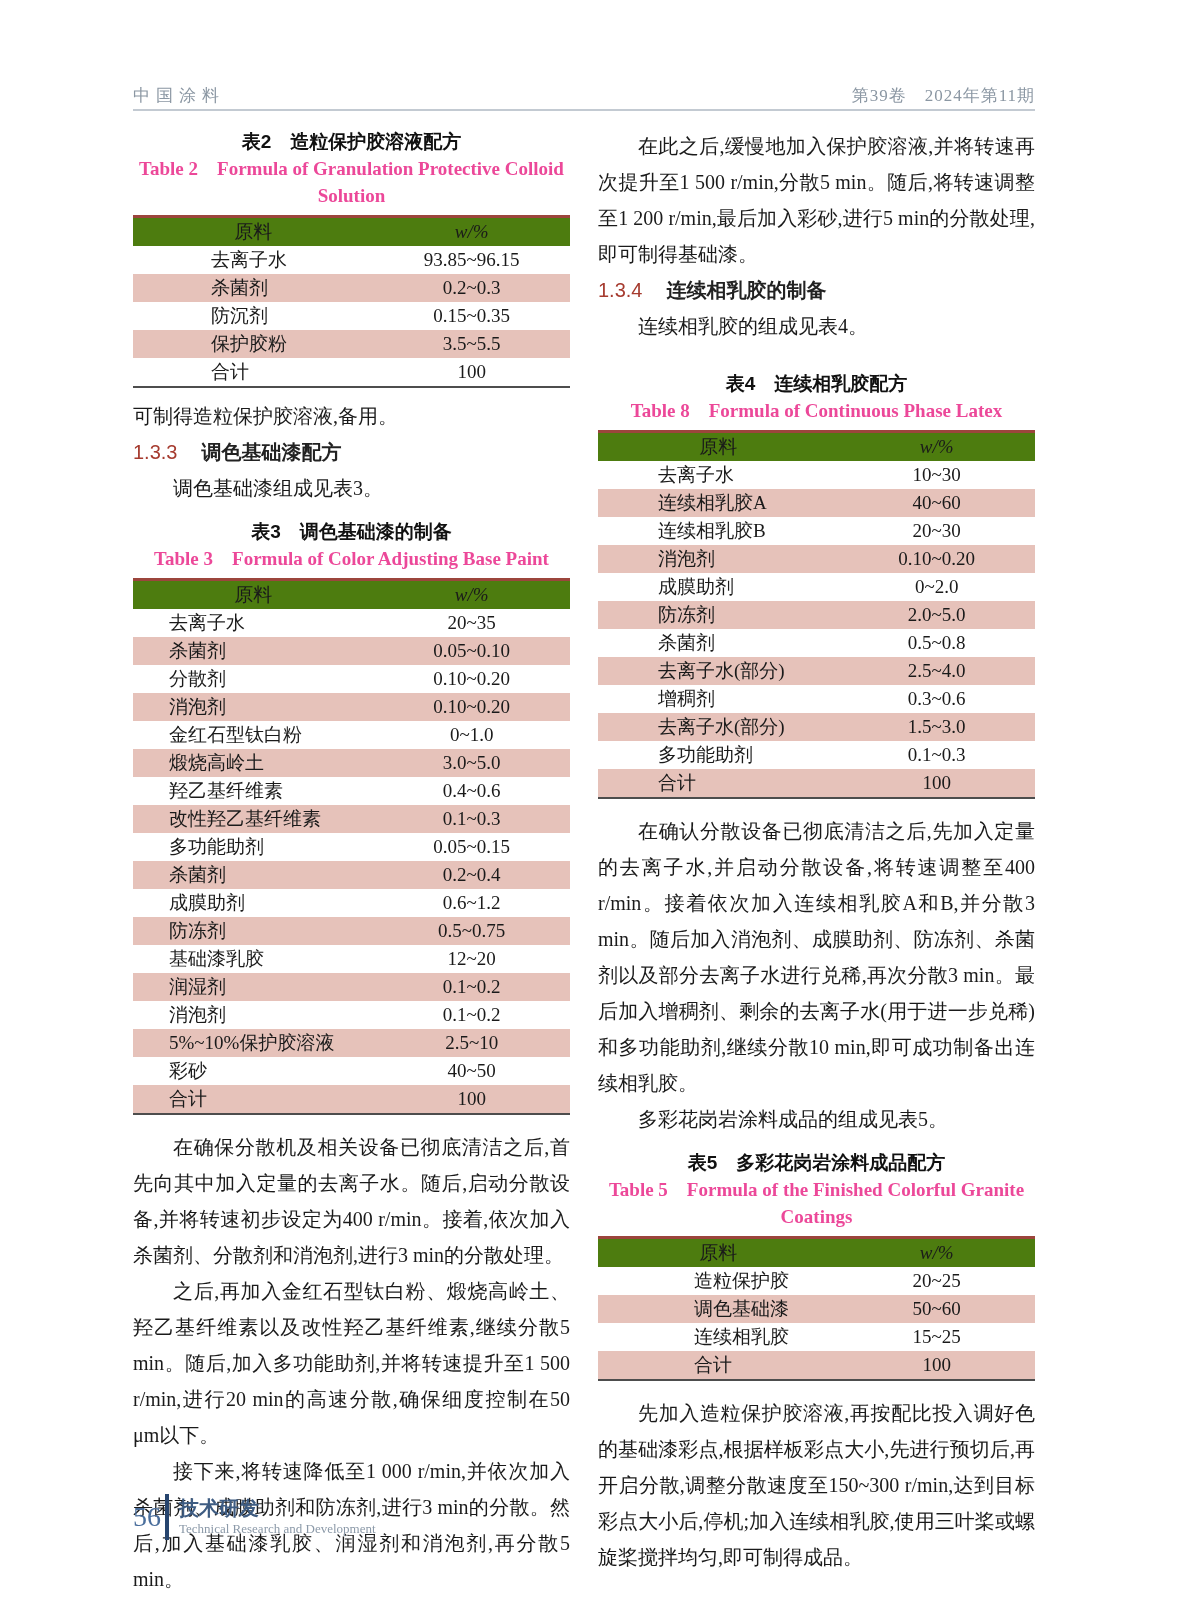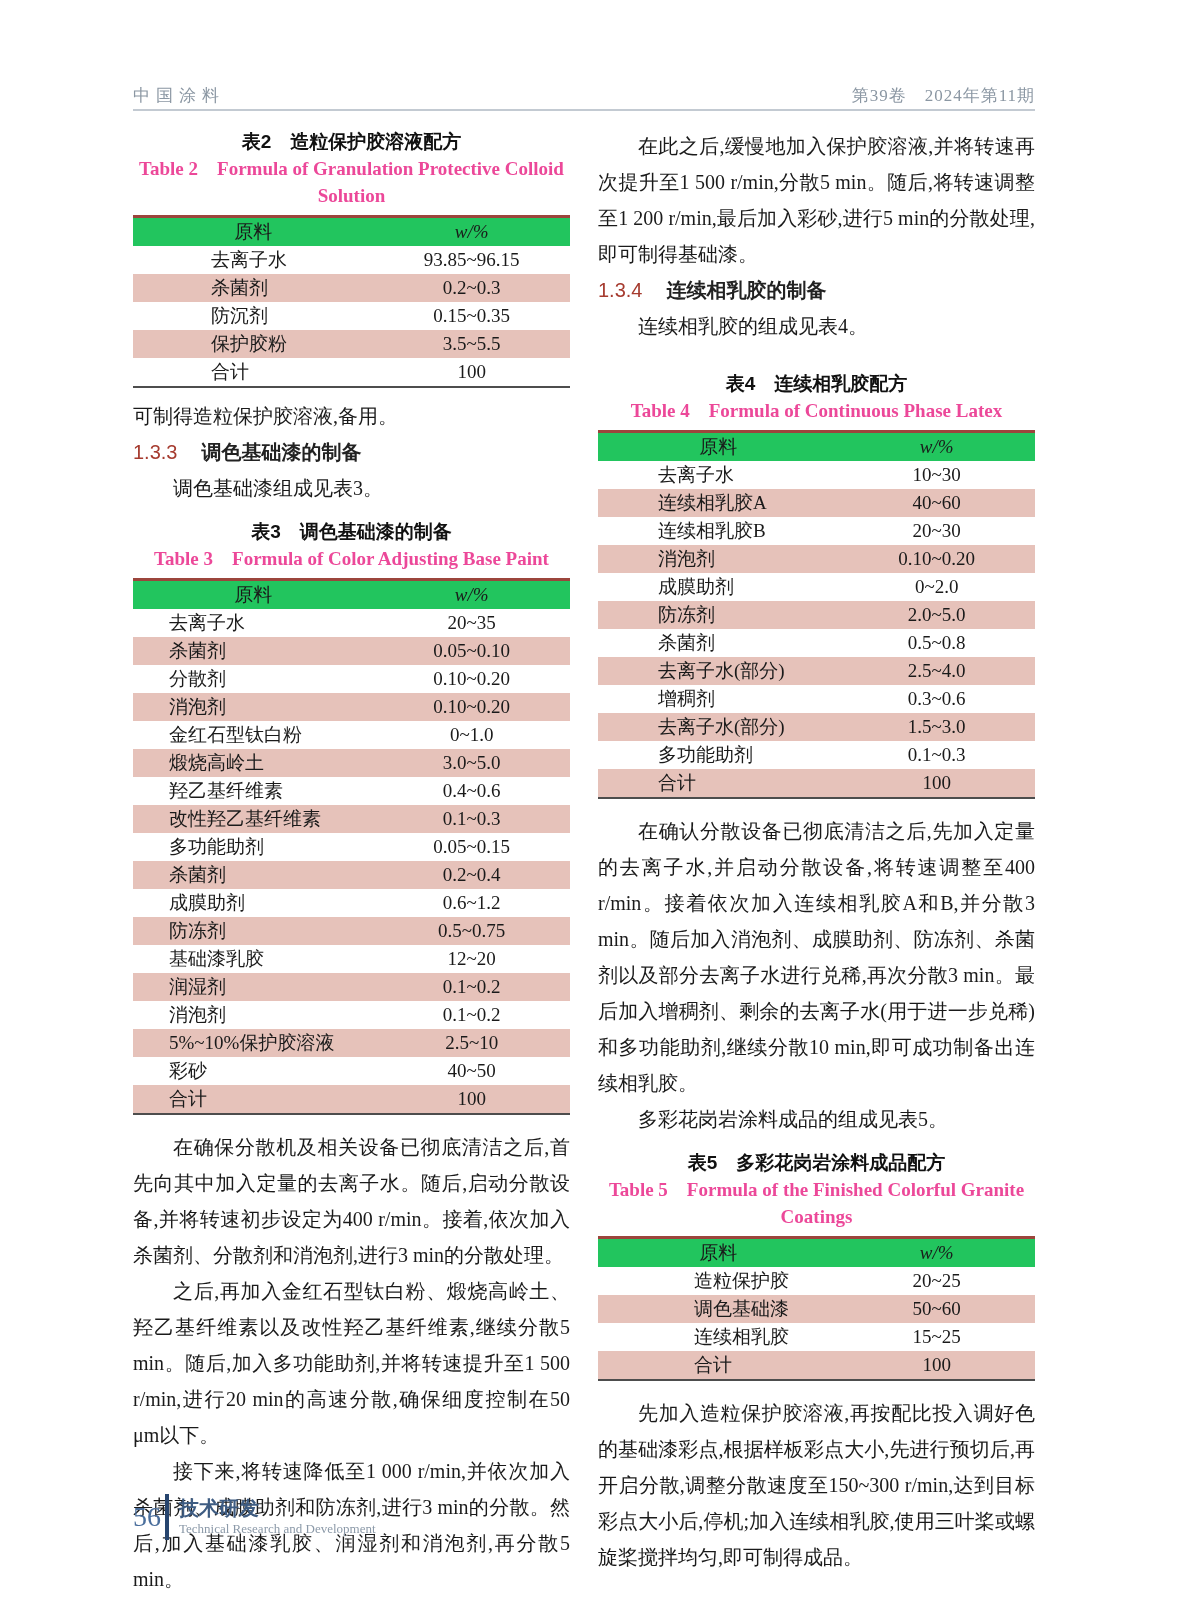--- a/index.html
+++ b/index.html
@@ -55,21 +55,21 @@
   
   table.ftable{
     width:100%;border-collapse:collapse;table-layout:fixed;
     border-top:3px solid #9c453c;
     border-bottom:2px solid #4d4d4d;
     font-size:19px;
   }
   table.ftable th,table.ftable td{
     height:28px;padding:0;font-weight:normal;vertical-align:middle;
   }
-  table.ftable th{background:#22c55e;}
+  table.ftable th{background:#4d7c0f;}
   table.ftable th:first-child{text-align:center;width:55%;}
   table.ftable th:last-child,table.ftable td:last-child{text-align:center;width:45%;}
   table.ftable td:first-child{text-align:left;}
   table.ftable tbody tr:nth-child(even){background:#e6c2ba;}
   th.wcol{font-style:italic;font-family:"Liberation Serif","DejaVu Serif",serif;}
   .t2 td:first-child{padding-left:78px;}
   .t3 td:first-child{padding-left:36px;}
   .t4 td:first-child{padding-left:60px;}
   .t5 td:first-child{padding-left:96px;}
   .gap-s{height:10px;}
@@ -131,21 +131,21 @@
           <tr>
             <td>合计</td>
             <td>100</td>
           </tr>
         </tbody>
     </table>
 
     <div class="gap-s"></div>
     <p class="p">可制得造粒保护胶溶液,备用。</p>
     <p class="sec">
-      <span class="sec-num">1.3.3</span><span class="sec-title">调色基础漆的制备</span>
+      <span class="sec-num">1.3.3</span><span class="sec-title">调色基础漆配方</span>
     </p>
     <p class="p indent">调色基础漆组成见表3。</p>
 
     <div class="tcap-cn">表3　调色基础漆的制备</div>
     <div class="tcap-en">Table 3　Formula of Color Adjusting Base Paint</div>
     <table class="ftable t3">
       <thead>
         <tr>
           <th>原料</th>
           <th class="wcol">w/%</th>
@@ -235,21 +235,21 @@
 
   <div class="col">
 
     <p class="p indent">在此之后,缓慢地加入保护胶溶液,并将转速再次提升至1 500 r/min,分散5 min。随后,将转速调整至1 200 r/min,最后加入彩砂,进行5 min的分散处理,即可制得基础漆。</p>
     <p class="sec">
       <span class="sec-num">1.3.4</span><span class="sec-title">连续相乳胶的制备</span>
     </p>
     <p class="p indent">连续相乳胶的组成见表4。</p>
 
     <div class="tcap-cn" style="margin-top:26px;">表4　连续相乳胶配方</div>
-    <div class="tcap-en">Table 4　Formula of Continuous Phase Latex</div>
+    <div class="tcap-en">Table 8　Formula of Continuous Phase Latex</div>
     <table class="ftable t4">
       <thead>
         <tr>
           <th>原料</th>
           <th class="wcol">w/%</th>
         </tr>
       </thead>
       <tbody>
           <tr>
             <td>去离子水</td>

